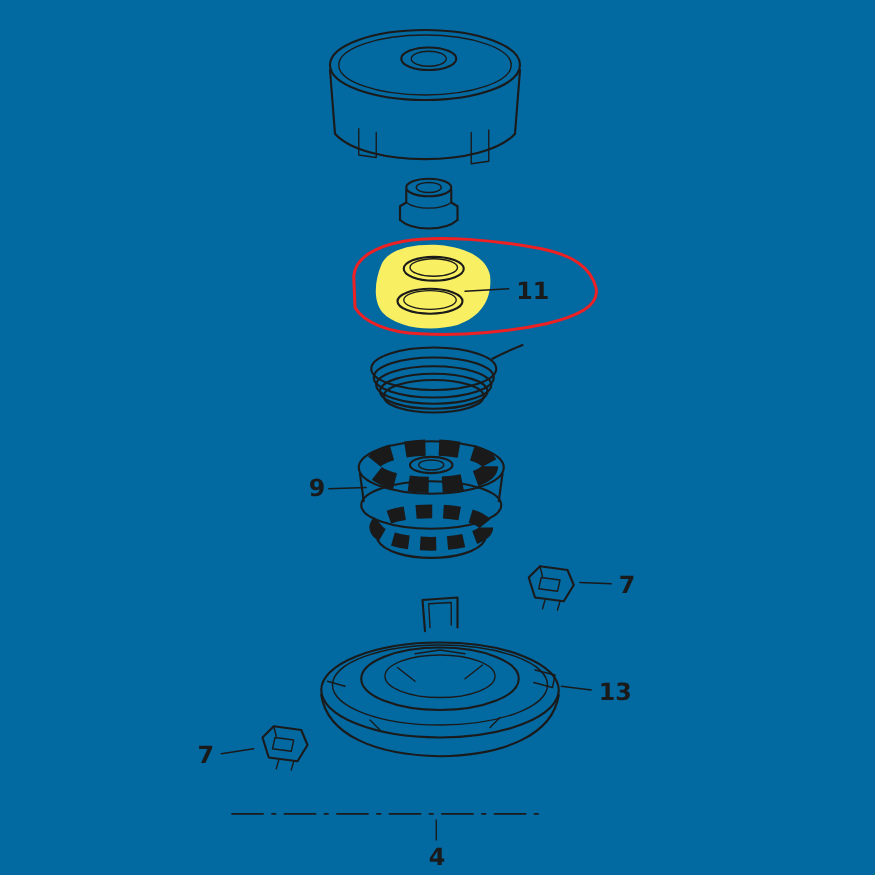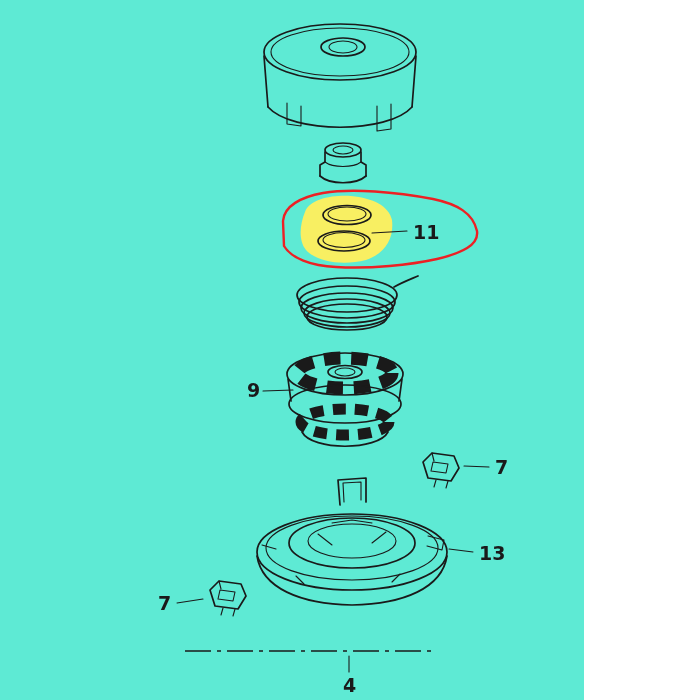--- a/index.html
+++ b/index.html
@@ -5,23 +5,23 @@
   html, body {
     margin: 0;
     padding: 0;
     width: 700px;
     height: 700px;
     background: #ffffff;
     font-family: "DejaVu Sans", sans-serif;
   }
   #stage {
     position: relative;
-    width: 584px;
+    width: 700px;
     height: 700px;
-    background: #5eead4;
+    background: #0369a1;
     overflow: hidden;
   }
   svg { display: block; }
   .ln {
     fill: none;
     stroke: #1a1a1a;
     stroke-width: 1.7;
     stroke-linecap: round;
     stroke-linejoin: round;
   }

